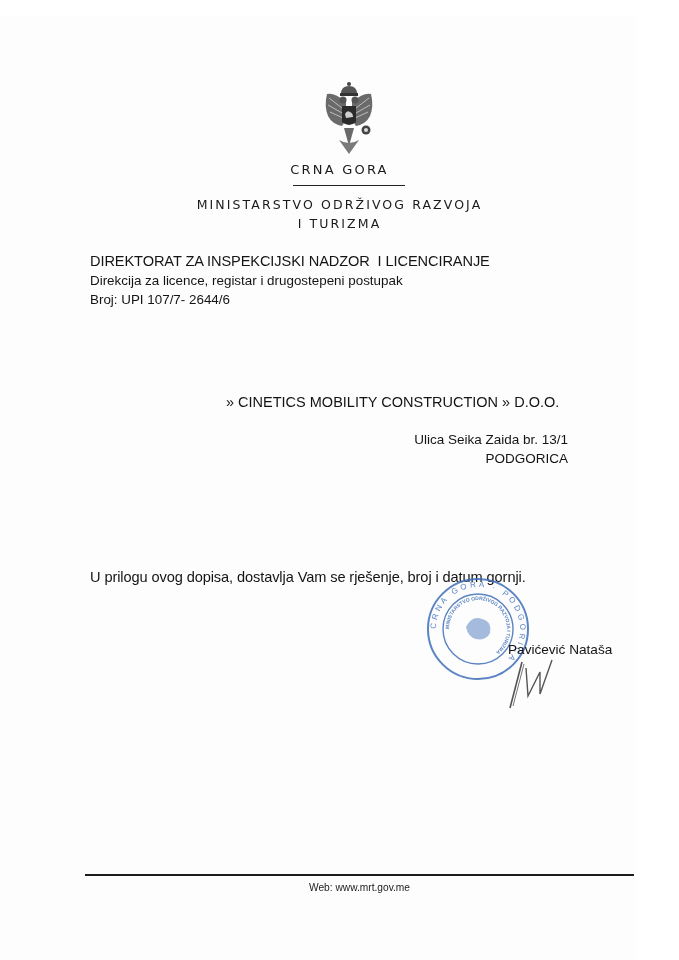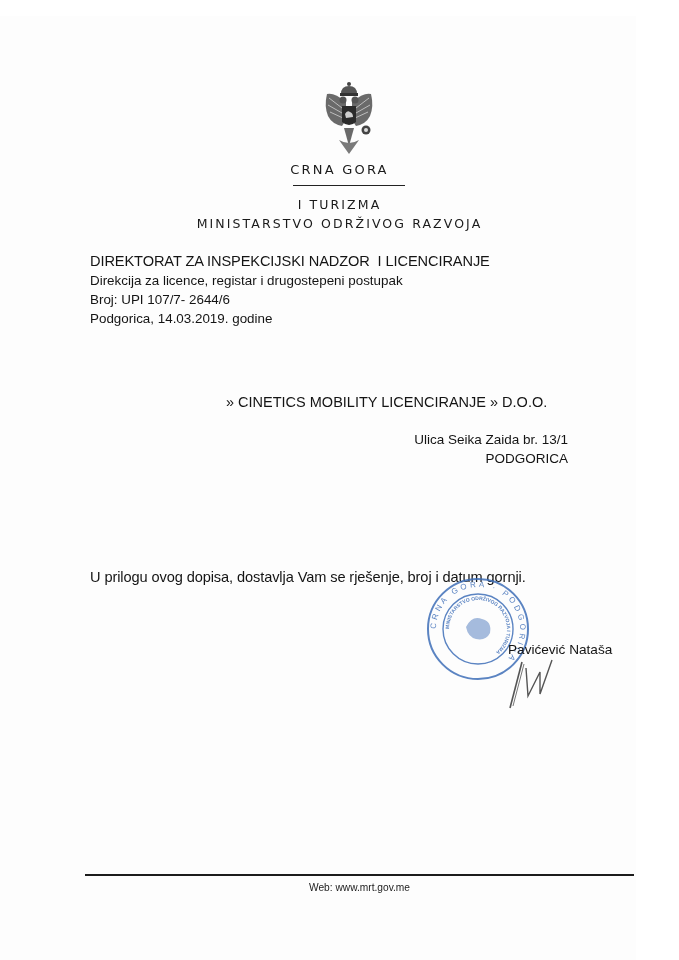--- a/index.html
+++ b/index.html
@@ -148,32 +148,31 @@
     <path d="M22 48 L27 66 L32 48 Z" fill="#6a6a6a"></path>
     <path d="M17 60 L27 74 L37 60 Q27 66 17 60 Z" fill="#7a7a7a"></path>
 
     <circle cx="44" cy="50" r="4.5" fill="#444"></circle>
     <circle cx="44" cy="50" r="2" fill="#ddd"></circle>
   </svg>
 
   <div class="abs country">CRNA GORA</div>
   <div class="abs header-rule"></div>
   <div class="abs ministry">
+    <div>MINISTARSTVO ODRŽIVOG RAZVOJA</div>
     <div>I TURIZMA</div>
-    <div>MINISTARSTVO ODRŽIVOG RAZVOJA</div>
   </div>
 
   <div class="abs ref-block">
     <div class="l1" style="white-space:pre">DIREKTORAT ZA INSPEKCIJSKI NADZOR  I LICENCIRANJE</div>
     <div class="l2">Direkcija za licence, registar i drugostepeni postupak</div>
     <div class="l2">Broj: UPI 107/7- 2644/6</div>
-    <div class="l2">Podgorica, 14.03.2019. godine</div>
-  </div>
-
-  <div class="abs recipient">» CINETICS MOBILITY LICENCIRANJE » D.O.O.</div>
+  </div>
+
+  <div class="abs recipient">» CINETICS MOBILITY CONSTRUCTION » D.O.O.</div>
   <div class="abs address">
     <div>Ulica Seika Zaida br. 13/1</div>
     <div>PODGORICA</div>
   </div>
 
   <div class="abs body-text">U prilogu ovog dopisa, dostavlja Vam se rješenje, broj i datum gornji.</div>
 
   <svg class="abs stamp" viewBox="0 0 104 104">
     <circle cx="52" cy="52" r="50" fill="none" stroke="#3f6fb8" stroke-width="2"></circle>
     <circle cx="52" cy="52" r="35" fill="none" stroke="#3f6fb8" stroke-width="1.4"></circle>

